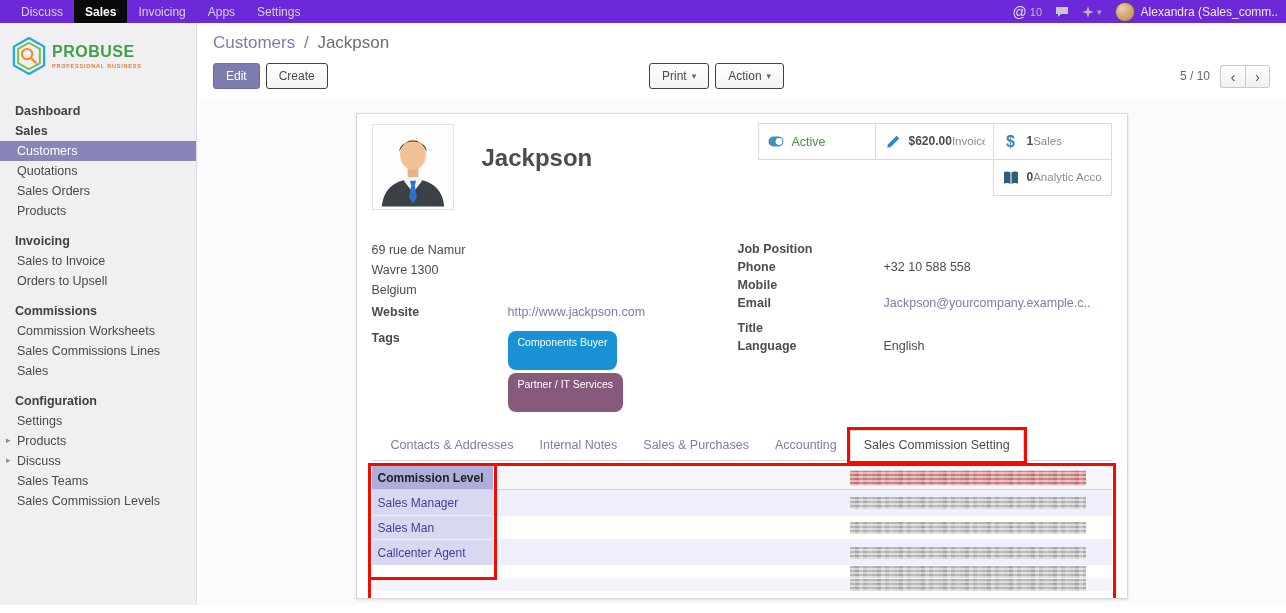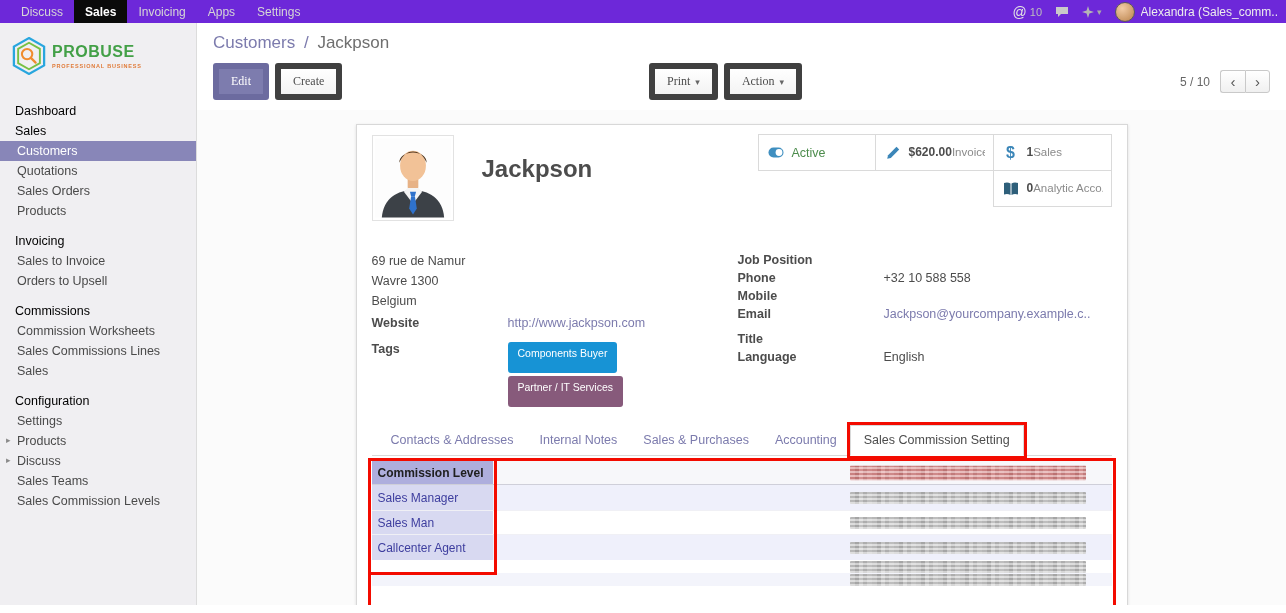--- a/index.html
+++ b/index.html
@@ -22,35 +22,35 @@
 
   
   .layout{display:flex;height:582px}
 
   
   .sidebar{width:197px;min-width:197px;background:#f0eff2;border-right:1px solid #dcdcdc;overflow:hidden}
   .logo{padding:14px 10px 16px 12px;display:flex;align-items:center;gap:6px;cursor:pointer}
   .logo-text .brand{font-size:16px;font-weight:700;color:#43a047;letter-spacing:.5px;line-height:1}
   .logo-text .tagline{font-size:5.5px;font-weight:700;color:#e07b39;letter-spacing:.8px;margin-top:3px}
   .side-nav{font-size:12.5px}
-  .nav-header{color:#000000;font-weight:400;padding:3px 15px;margin-top:10px;cursor:pointer}
+  .nav-header{color:#404040;font-weight:700;padding:3px 15px;margin-top:10px;cursor:pointer}
   .nav-header + .nav-header{margin-top:0}
   .nav-item{color:#4a4a4a;padding:3px 15px 3px 17px;cursor:pointer;position:relative;white-space:nowrap}
   .nav-item.active{background:#8886b8;color:#fff}
   .nav-item .tri{position:absolute;left:6px;top:4px;font-size:9px;color:#8a8a8a}
 
   
   .main{flex:1;display:flex;flex-direction:column;background:#fff;min-width:0}
   .controlbar{padding:10px 16px 0 16px;background:#fff}
   .breadcrumb{font-size:17px;margin-bottom:10px}
   .bc-link{color:#7c7bad;cursor:pointer}
   .bc-sep{color:#7c7bad;margin:0 4px}
   .bc-current{color:#6f6f6f}
   .actions-row{display:flex;align-items:center;position:relative;padding-bottom:10px}
-  .btn{display:inline-flex;align-items:center;gap:5px;font-size:12px;padding:5px 12px;border:6px solid #404040;border-radius:3px;background:linear-gradient(#fff,#f3f3f3);color:#4c4c4c;cursor:pointer;font-family:Liberation Serif, serif}
+  .btn{display:inline-flex;align-items:center;gap:5px;font-size:12px;padding:5px 12px;border:1px solid #404040;border-radius:3px;background:linear-gradient(#fff,#f3f3f3);color:#4c4c4c;cursor:pointer;font-family:Liberation Sans, sans-serif}
   .btn + .btn{margin-left:6px}
   .btn-primary{background:#7d7cae;border-color:#6c6b9f;color:#fff}
   .center-group{position:absolute;left:436px;display:flex}
   .caret-dark{font-size:9px;color:#666}
   .pager{margin-left:auto;display:flex;align-items:center;gap:10px}
   .pager-text{font-size:12px;color:#666}
   .pager-btns{display:flex}
   .pager-btn{width:25px;height:23px;border:1px solid #c9c9c9;background:linear-gradient(#fff,#f0f0f0);display:flex;align-items:center;justify-content:center;font-size:15px;color:#555;cursor:pointer}
   .pager-btn.prev{border-radius:3px 0 0 3px;border-right:none}
   .pager-btn.next{border-radius:0 3px 3px 0}
@@ -81,21 +81,21 @@
   .fcol-right .frow{line-height:18px}
   .flabel{width:136px;font-weight:700;flex:none}
   .fcol-right .flabel{width:146px}
   .fvalue{min-width:0;white-space:nowrap}
   .link{color:#7c7bad;cursor:pointer}
   .addr-line{line-height:20px}
   .mt2{margin-top:2px}
   .mt6{margin-top:6px}
   .spacer6{height:7px}
   .tags-wrap{display:flex;flex-direction:column;gap:3px;padding-top:3px}
-  .tag{display:inline-block;color:#fff;font-size:10.5px;padding:1px 10px 10px;border-radius:3px;width:max-content;cursor:pointer}
+  .tag{display:inline-block;color:#fff;font-size:10.5px;padding:1px 10px 18px;border-radius:8px;width:max-content;cursor:pointer}
   .tag.blue{background:#1793d5}
   .tag.purple{background:#875a7b}
 
   
   .notebook{margin-top:18px}
   .tabs{display:flex;align-items:flex-end;border-bottom:1px solid #d9d9d9;padding-left:6px}
   .tab{padding:7px 13px 8px;font-size:12.5px;color:#7c7bad;cursor:pointer;white-space:nowrap}
   .tab.active{color:#4c4c4c;background:#fff;border:1px solid #d9d9d9;border-bottom:1px solid #fff;margin-bottom:-1px;outline:3px solid #f30b00;position:relative;z-index:2}
 
   

